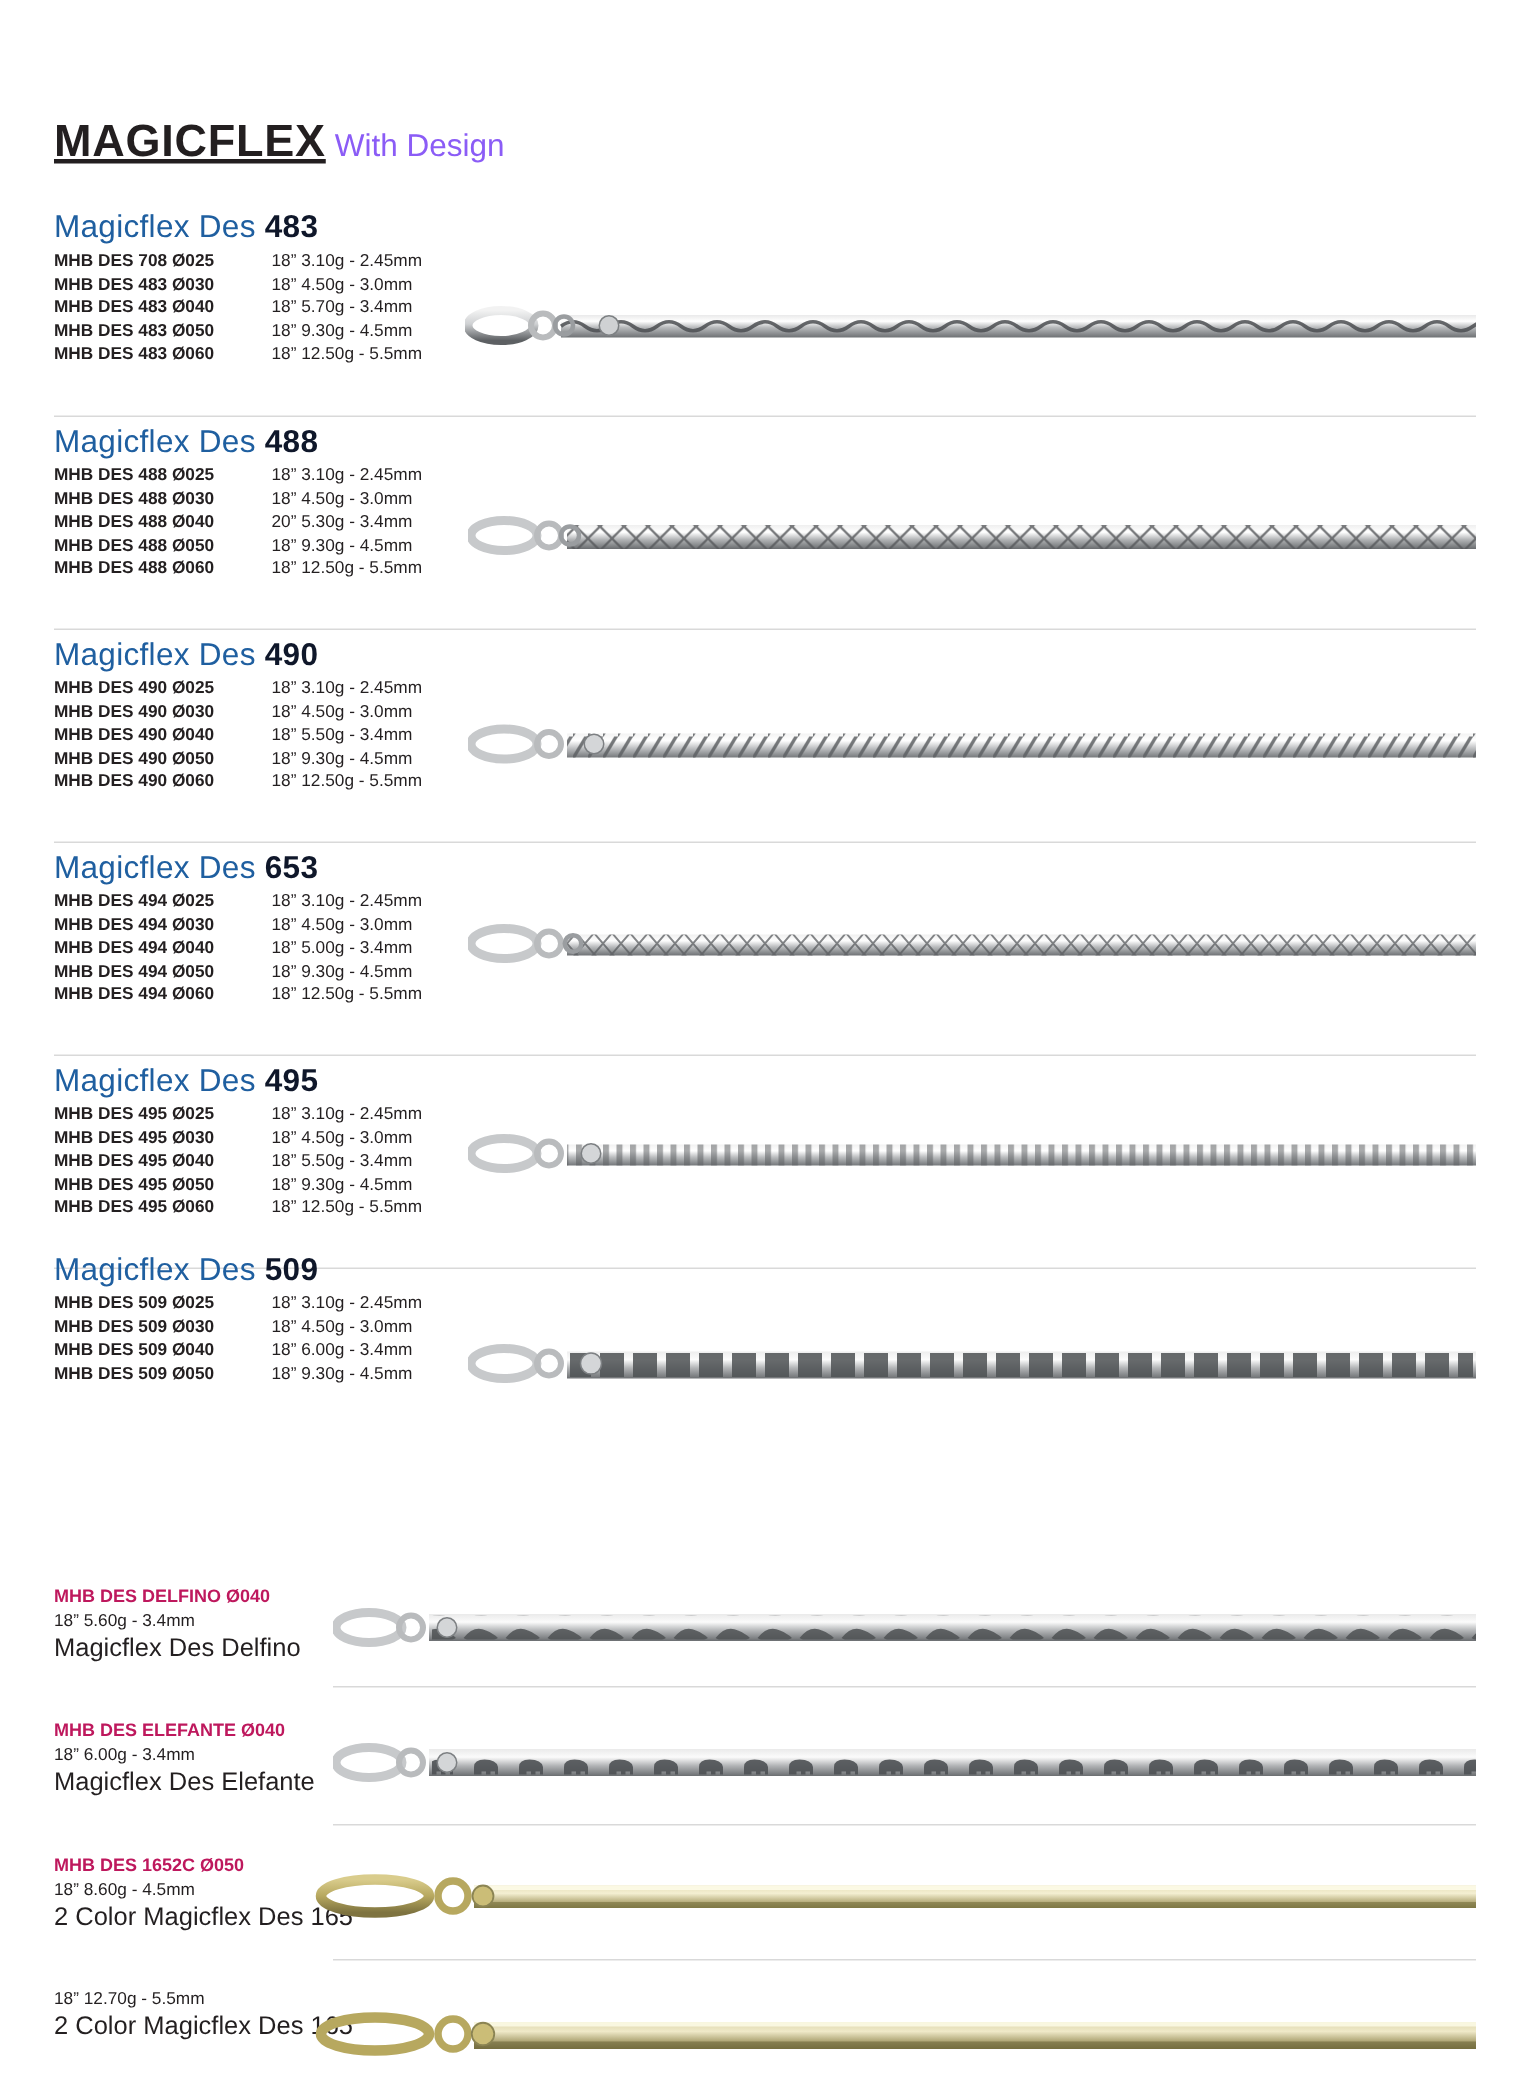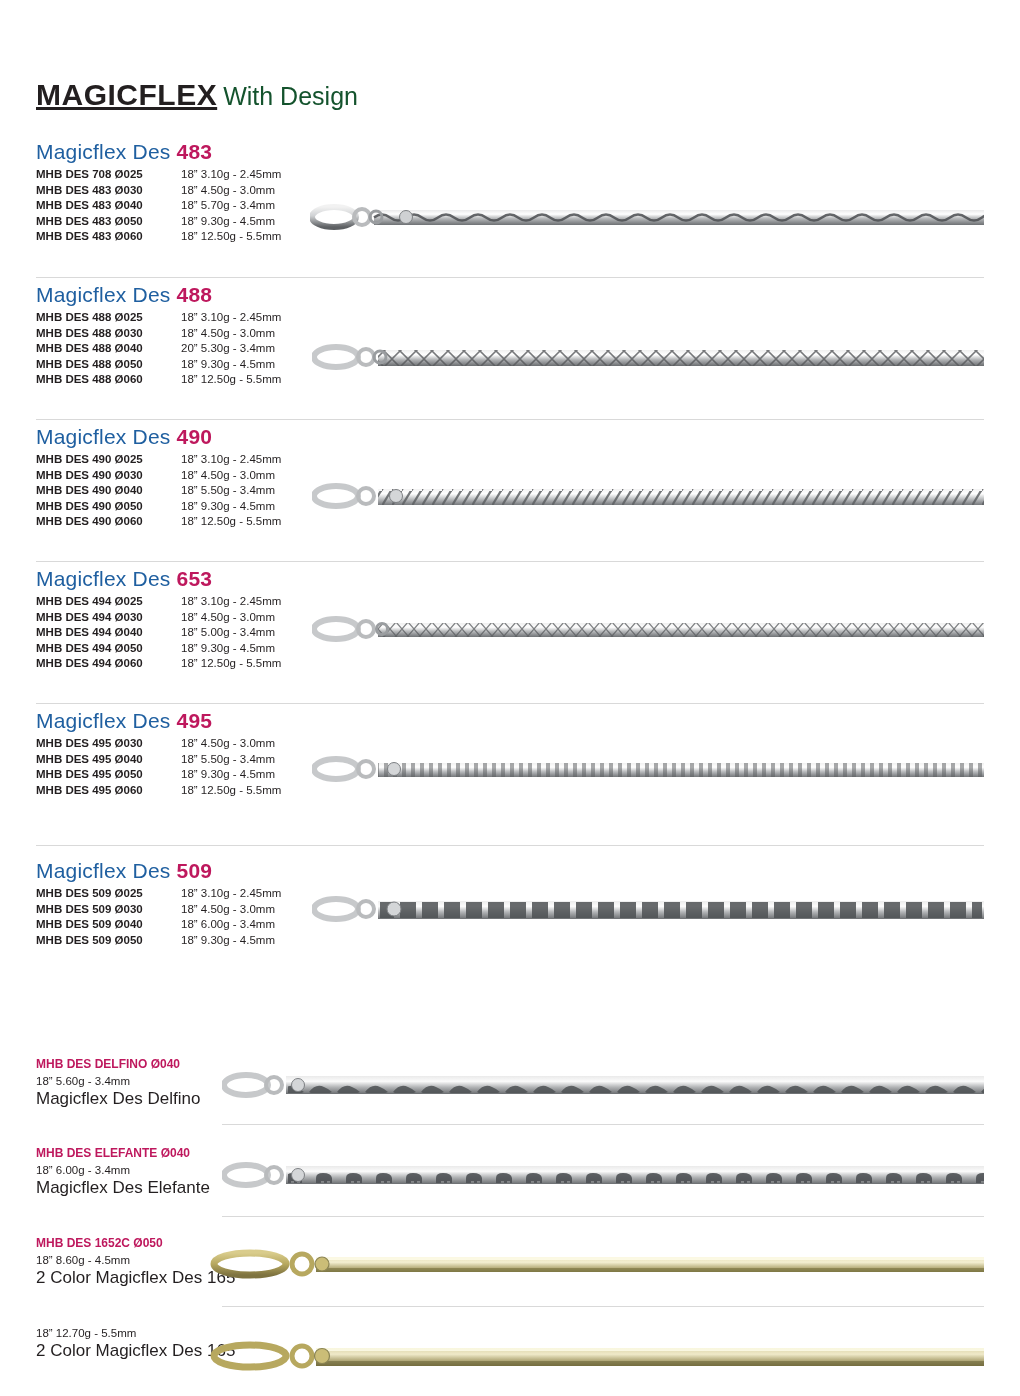--- a/index.html
+++ b/index.html
@@ -30,42 +30,42 @@
     white-space: nowrap;
   }
   .title-bold {
     font-size: 30px;
     font-weight: bold;
     letter-spacing: 0.5px;
     color: #231f20;
     text-decoration: underline;
   }
   .title-light {
-    font-size: 25px;
+    font-size: 21px;
     font-weight: normal;
-    color: #14532d;
+    color: #8b5cf6;
     margin-left: 6px;
     margin-top: 36px;
   }
   
   .group {
     position: absolute;
     left: 36px;
     width: 948px;
   }
   .group-title {
     font-size: 21px;
     color: #1f5fa0;
     font-weight: normal;
     margin: 0 0 3px 0;
     letter-spacing: 0.2px;
   }
   .group-title b {
     font-weight: bold;
-    color: #be185d;
+    color: #0f172a;
   }
   .spec-list {
     list-style: none;
     margin: 0;
     padding: 0;
     position: relative;
     z-index: 3;
   }
   .spec-row {
     font-size: 11.5px;
@@ -255,20 +255,21 @@
       <ellipse cx="24" cy="21" rx="22" ry="10" fill="none" stroke="#c7c9cb" stroke-width="6"></ellipse>
       <circle cx="54" cy="21" r="8" fill="none" stroke="#b9bbbd" stroke-width="4"></circle>
       <circle cx="70" cy="21" r="5.5" fill="none" stroke="#9a9da0" stroke-width="3"></circle>
     </svg>
   </div>
   <div class="divider" style="top:703px;"></div>
 
   <div class="group" style="top:709px;">
     <div class="group-title"><span>Magicflex Des </span><b>495</b></div>
     <ul class="spec-list">
+      <li class="spec-row"><span class="spec-code">MHB DES 495 Ø025</span><span class="spec-meas">18” 3.10g   - 2.45mm</span></li>
       <li class="spec-row"><span class="spec-code">MHB DES 495 Ø030</span><span class="spec-meas">18” 4.50g   - 3.0mm</span></li>
       <li class="spec-row"><span class="spec-code">MHB DES 495 Ø040</span><span class="spec-meas">18” 5.50g   - 3.4mm</span></li>
       <li class="spec-row"><span class="spec-code">MHB DES 495 Ø050</span><span class="spec-meas">18” 9.30g   - 4.5mm</span></li>
       <li class="spec-row"><span class="spec-code">MHB DES 495 Ø060</span><span class="spec-meas">18” 12.50g - 5.5mm</span></li>
     </ul>
   </div>
   <div class="chain-wrap" style="left:312px; top:748px; width:672px; height:44px;">
     <svg width="672" height="44" viewBox="0 0 672 44">
       <defs>
         <linearGradient id="met495" x1="0" y1="0" x2="0" y2="1">
@@ -283,21 +284,21 @@
       </defs>
       <rect x="66" y="15" width="606" height="14" fill="url(#met495)"></rect>
       <rect x="66" y="15" width="606" height="14" fill="url(#rb495)" opacity="0.7"></rect>
       <ellipse cx="24" cy="21" rx="22" ry="10" fill="none" stroke="#c7c9cb" stroke-width="6"></ellipse>
       <circle cx="54" cy="21" r="8" fill="none" stroke="#b9bbbd" stroke-width="4"></circle>
       <circle cx="82" cy="21" r="6.5" fill="#d4d6d8" stroke="#7d8083" stroke-width="1"></circle>
     </svg>
   </div>
   <div class="divider" style="top:845px;"></div>
 
-  <div class="group" style="top:859px;">
+  <div class="group" style="top:835px;">
     <div class="group-title"><span>Magicflex Des </span><b>509</b></div>
     <ul class="spec-list">
       <li class="spec-row"><span class="spec-code">MHB DES 509 Ø025</span><span class="spec-meas">18” 3.10g   - 2.45mm</span></li>
       <li class="spec-row"><span class="spec-code">MHB DES 509 Ø030</span><span class="spec-meas">18” 4.50g   - 3.0mm</span></li>
       <li class="spec-row"><span class="spec-code">MHB DES 509 Ø040</span><span class="spec-meas">18” 6.00g   - 3.4mm</span></li>
       <li class="spec-row"><span class="spec-code">MHB DES 509 Ø050</span><span class="spec-meas">18” 9.30g   - 4.5mm</span></li>
     </ul>
   </div>
   <div class="chain-wrap" style="left:312px; top:886px; width:672px; height:46px;">
     <svg width="672" height="46" viewBox="0 0 672 46">

